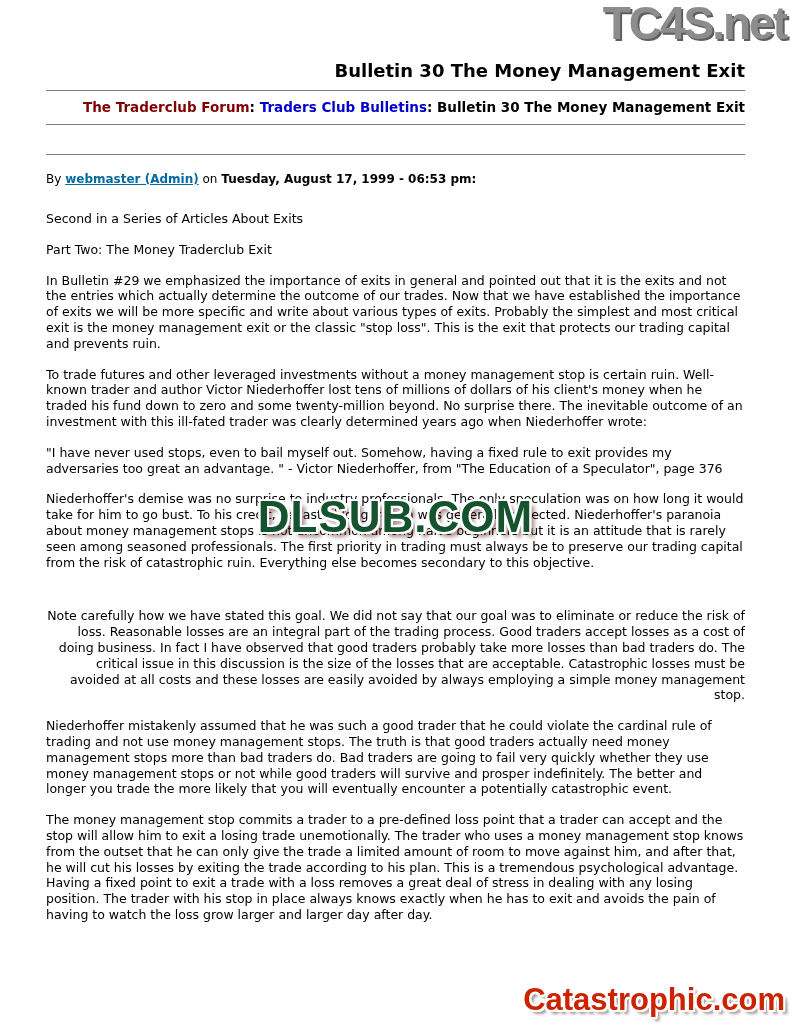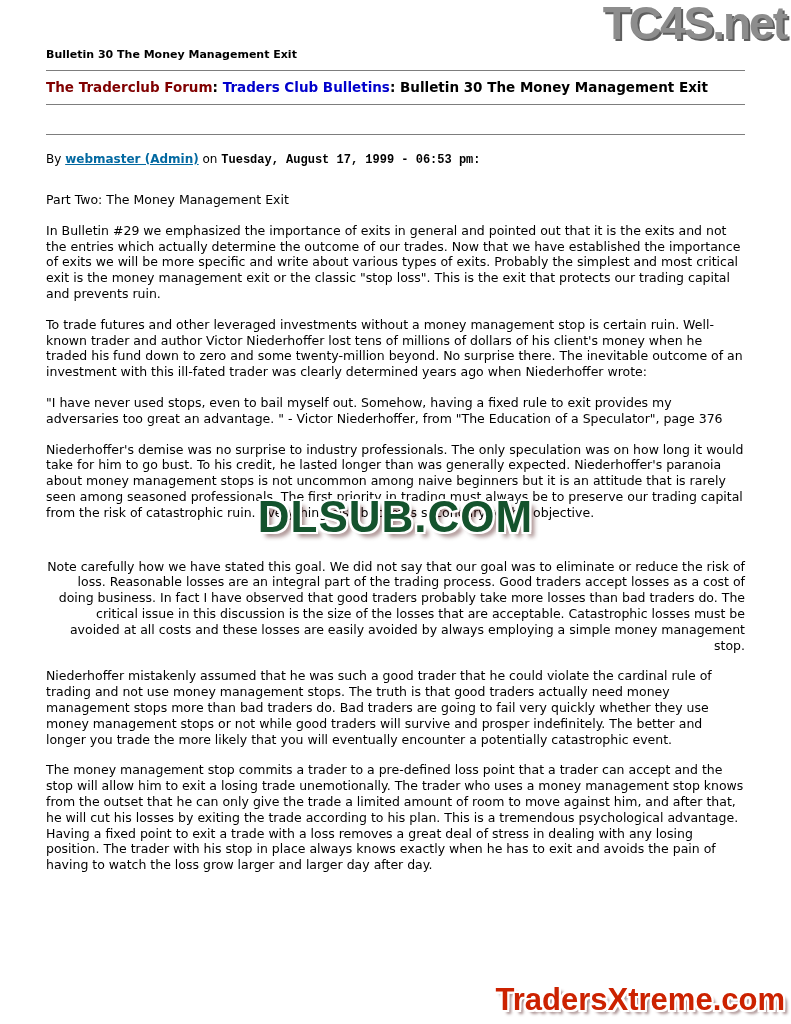--- a/index.html
+++ b/index.html
@@ -9,35 +9,35 @@
     font-family:"DejaVu Sans", sans-serif;
   }
   .logo {
     position:absolute; top:-4px; right:5px;
     font-family:"Liberation Sans", sans-serif;
     font-weight:bold; font-size:46px; letter-spacing:-2px;
     color:#8d8d8d; text-shadow:2px 2px 0 #5e5e5e;
   }
   .page { padding:44px 46px 0 46px; }
   .title {
-    margin:4px 0 9px 0; text-align:left;
-    font-size:11px; font-weight:bold;
+    margin:16px 0 9px 0; text-align:right;
+    font-size:18px; font-weight:bold;
     font-family:"DejaVu Sans", sans-serif;
   }
   hr { border:none; border-top:1px solid #7d7d7d; margin:0; }
   .breadcrumb {
     padding:8px 0 9px 0;
-    font-size:13.5px; font-weight:bold;
+    font-size:13.5px; font-weight:bold;text-align:right;
   }
   .crumb-forum { color:#800000; cursor:pointer; }
   .crumb-link { color:#0000cc; text-decoration:none; cursor:pointer; }
   .hr-gap { margin-top:29px; }
   .byline { margin-top:17px; font-size:12px; }
   .author-link { color:#0369a1; font-weight:bold; text-decoration:underline; cursor:pointer; }
-  .bold { font-weight:bold;font-family:Liberation Mono, monospace; }
+  .bold { font-weight:bold; }
   .post-body { margin-top:25px; font-size:12.5px; line-height:15.8px; }
   .post-body p { margin:0 0 15px 0; white-space:pre-line; }
   .post-body p.gap-before { margin-top:38px;text-align:right; }
   .wm-mid {
     position:absolute; top:492px; left:50%; transform:translateX(-50%);
     font-family:"Liberation Sans", sans-serif;
     font-weight:bold; font-size:44px; letter-spacing:1px;
     color:#14532d;
     text-shadow:
       -2px -2px 0 #ffffff, 2px -2px 0 #ffffff,
@@ -72,26 +72,27 @@
 
   <div class="breadcrumb"><span class="crumb-forum">The Traderclub Forum</span><span>: </span><a class="crumb-link">Traders Club Bulletins</a><span>: Bulletin 30 The Money Management Exit</span></div>
 
   <hr>
 
   <hr class="hr-gap">
 
   <div class="byline"><span>By </span><a class="author-link">webmaster (Admin)</a><span> on </span><span class="bold">Tuesday, August 17, 1999 - 06:53 pm</span><span class="bold">:</span></div>
 
   <div class="post-body">
-    <p>Part Two: The Money Management Exit</p>
+    <p>Second in a Series of Articles About Exits</p>
+    <p>Part Two: The Money Traderclub Exit</p>
     <p>In Bulletin #29 we emphasized the importance of exits in general and pointed out that it is the exits and not the entries which actually determine the outcome of our trades. Now that we have established the importance of exits we will be more specific and write about various types of exits. Probably the simplest and most critical exit is the money management exit or the classic "stop loss". This is the exit that protects our trading capital and prevents ruin.</p>
     <p>To trade futures and other leveraged investments without a money management stop is certain ruin. Well-known trader and author Victor Niederhoffer lost tens of millions of dollars of his client's money when he traded his fund down to zero and some twenty-million beyond. No surprise there. The inevitable outcome of an investment with this ill-fated trader was clearly determined years ago when Niederhoffer wrote:</p>
     <p>"I have never used stops, even to bail myself out. Somehow, having a fixed rule to exit provides my adversaries too great an advantage. " - Victor Niederhoffer, from "The Education of a Speculator", page 376</p>
     <p>Niederhoffer's demise was no surprise to industry professionals. The only speculation was on how long it would take for him to go bust. To his credit, he lasted longer than was generally expected. Niederhoffer's paranoia about money management stops is not uncommon among naive beginners but it is an attitude that is rarely seen among seasoned professionals. The first priority in trading must always be to preserve our trading capital from the risk of catastrophic ruin. Everything else becomes secondary to this objective.</p>
     <p class="gap-before">Note carefully how we have stated this goal. We did not say that our goal was to eliminate or reduce the risk of loss. Reasonable losses are an integral part of the trading process. Good traders accept losses as a cost of doing business. In fact I have observed that good traders probably take more losses than bad traders do. The critical issue in this discussion is the size of the losses that are acceptable. Catastrophic losses must be avoided at all costs and these losses are easily avoided by always employing a simple money management stop.</p>
     <p>Niederhoffer mistakenly assumed that he was such a good trader that he could violate the cardinal rule of trading and not use money management stops. The truth is that good traders actually need money management stops more than bad traders do. Bad traders are going to fail very quickly whether they use money management stops or not while good traders will survive and prosper indefinitely. The better and longer you trade the more likely that you will eventually encounter a potentially catastrophic event.</p>
     <p>The money management stop commits a trader to a pre-defined loss point that a trader can accept and the stop will allow him to exit a losing trade unemotionally. The trader who uses a money management stop knows from the outset that he can only give the trade a limited amount of room to move against him, and after that, he will cut his losses by exiting the trade according to his plan. This is a tremendous psychological advantage. Having a fixed point to exit a trade with a loss removes a great deal of stress in dealing with any losing position. The trader with his stop in place always knows exactly when he has to exit and avoids the pain of having to watch the loss grow larger and larger day after day.</p>
   </div>
 
 </div>
 
 <div class="wm-mid">DLSUB.COM</div>
-<div class="wm-bottom">TradersXtreme.com</div>
+<div class="wm-bottom">Catastrophic.com</div>
 
 </body></html>

